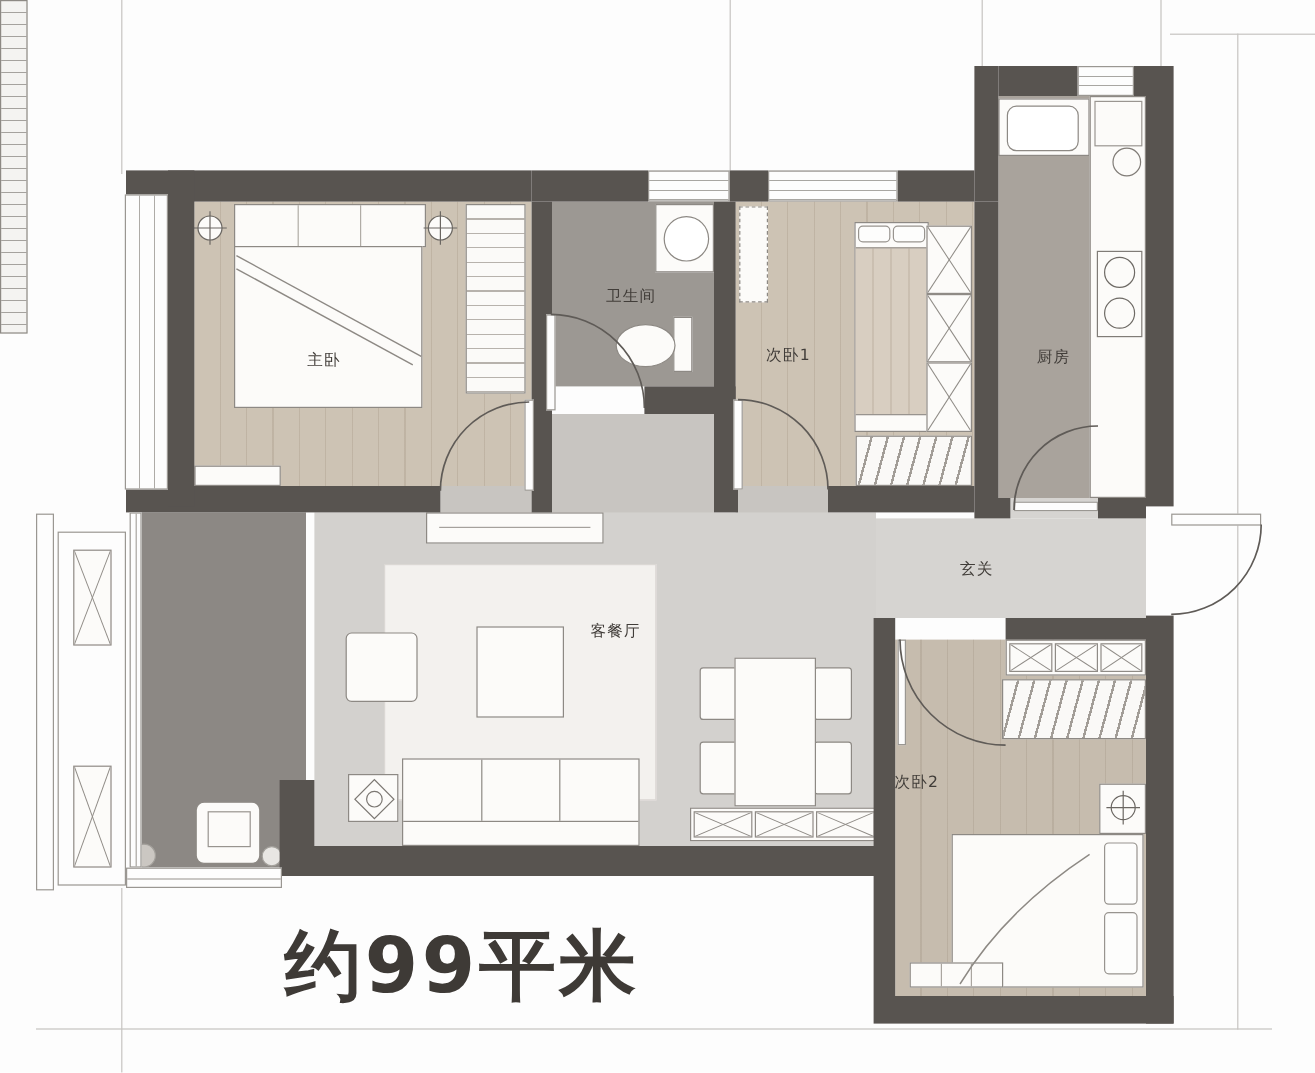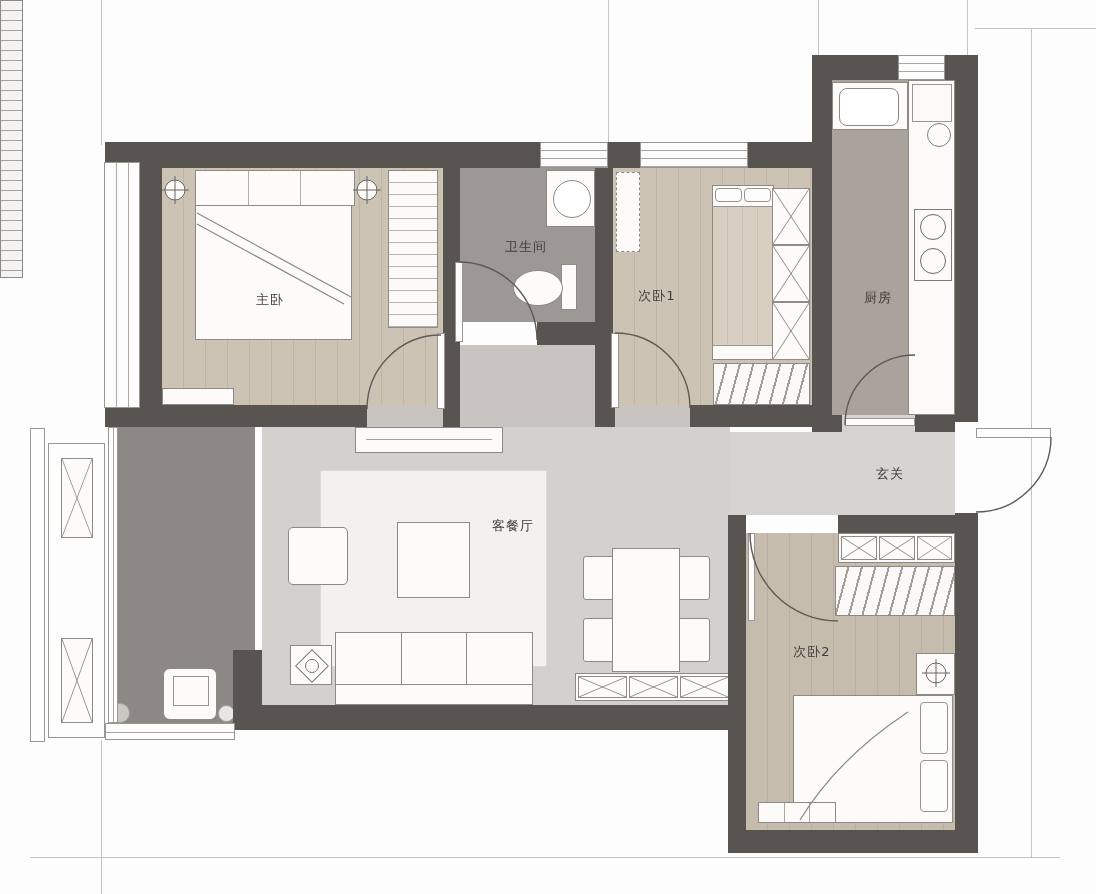--- a/index.html
+++ b/index.html
@@ -286,18 +286,19 @@
       <path d="M 197 213 L 351 297"></path>
       <path d="M 197 224 L 344 304"></path>
       <path d="M 800 820 Q 838 758 908 712"></path>
     </g>
   </svg>
 
   <div class="room-label" style="left:270px;top:300px">主卧</div>
   <div class="room-label" style="left:526px;top:247px">卫生间</div>
   <div class="room-label" style="left:657px;top:296px">次卧1</div>
   <div class="room-label" style="left:878px;top:298px">厨房</div>
-  <div class="room-label" style="left:890px;top:474px">玄关</div>
+  <div class="room-label" style="left:814px;top:474px">玄关</div>
   <div class="room-label" style="left:513px;top:526px">客餐厅</div>
-  <div class="room-label" style="left:812px;top:652px">次卧2</div>
-
+  <div class="room-label" style="left:764px;top:652px">次卧2</div>
+
+  <div class="area-label" style="left:237px;top:762px">约99平米</div>
 
 </div>
 
 </body></html>

